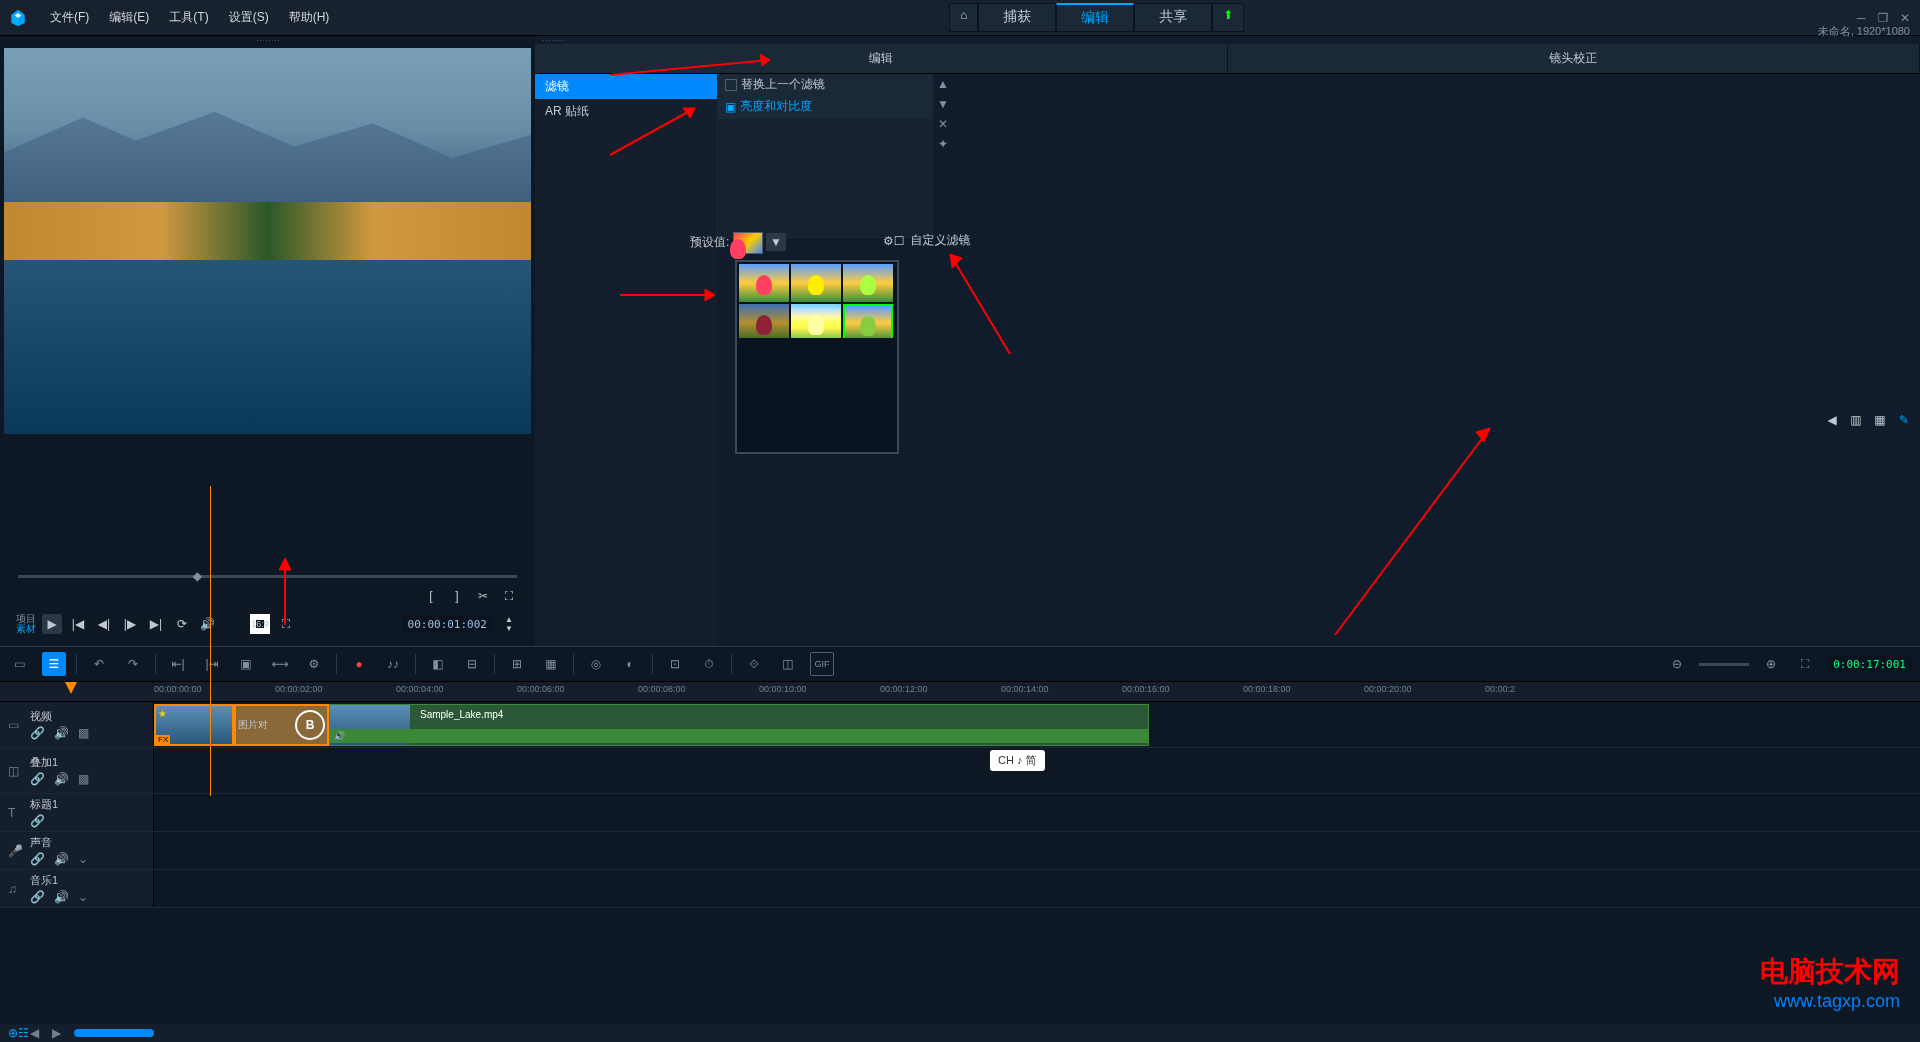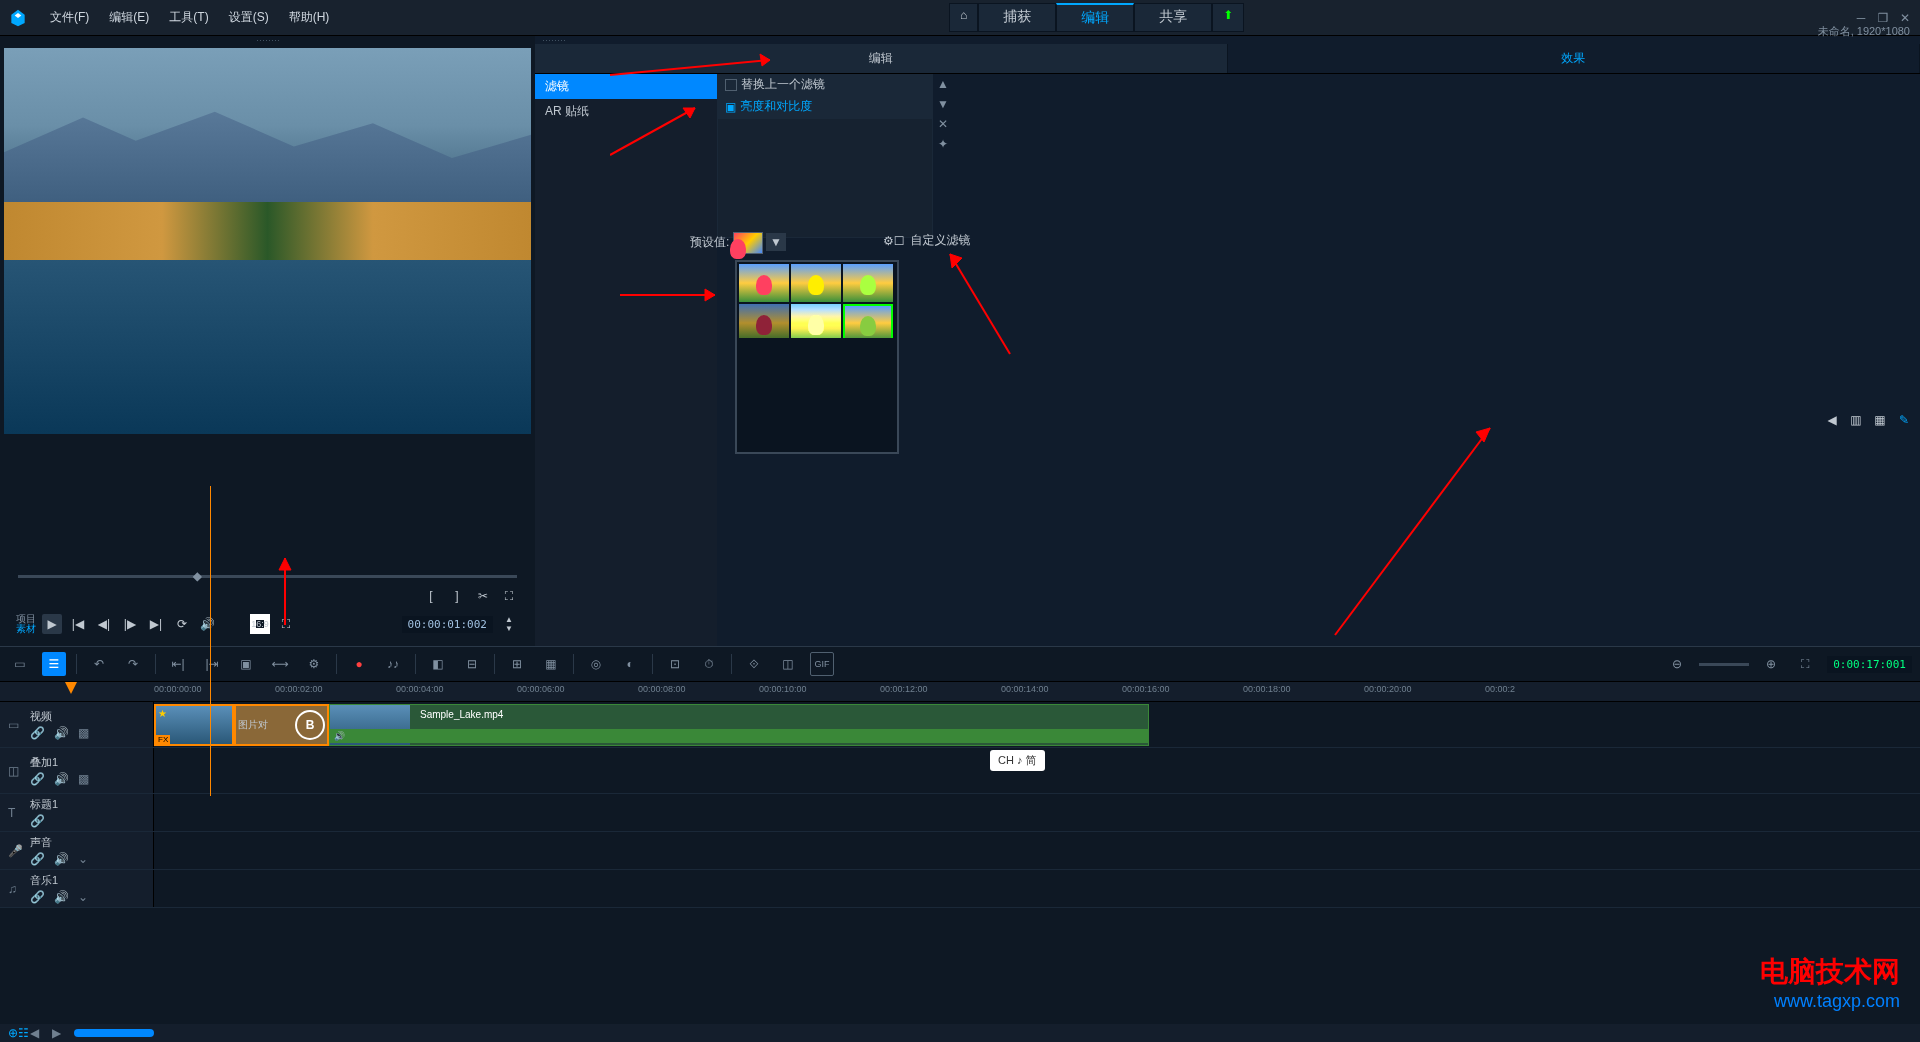--- a/index.html
+++ b/index.html
@@ -178,21 +178,21 @@
         <span></span>
         <span></span>
         <span></span>
         <span></span>
         <span></span>
         <span></span>
         <span></span>
       </div>
     <div class="effect-tabs">
       <div class="effect-tab">编辑</div>
-      <div class="effect-tab active">效果</div>
+      <div class="effect-tab">镜头校正</div>
     </div>
     <div class="effect-body">
       <div class="filter-list">
         <div class="filter-item selected">滤镜</div>
         <div class="filter-item">AR 贴纸</div>
       </div>
       <div class="filter-options">
         <div class="option-row">
           <div class="checkbox"></div>
           <span>替换上一个滤镜</span>

